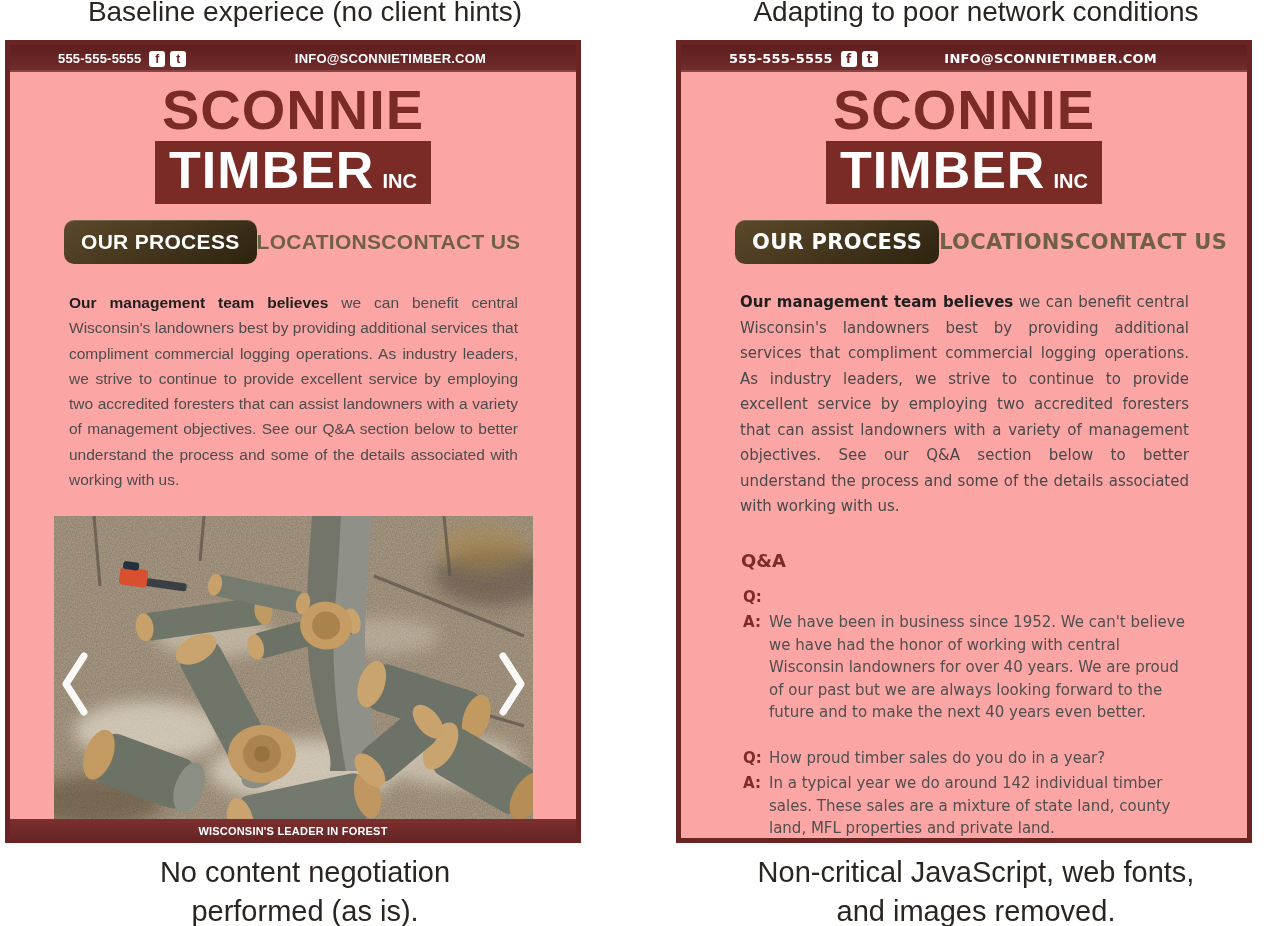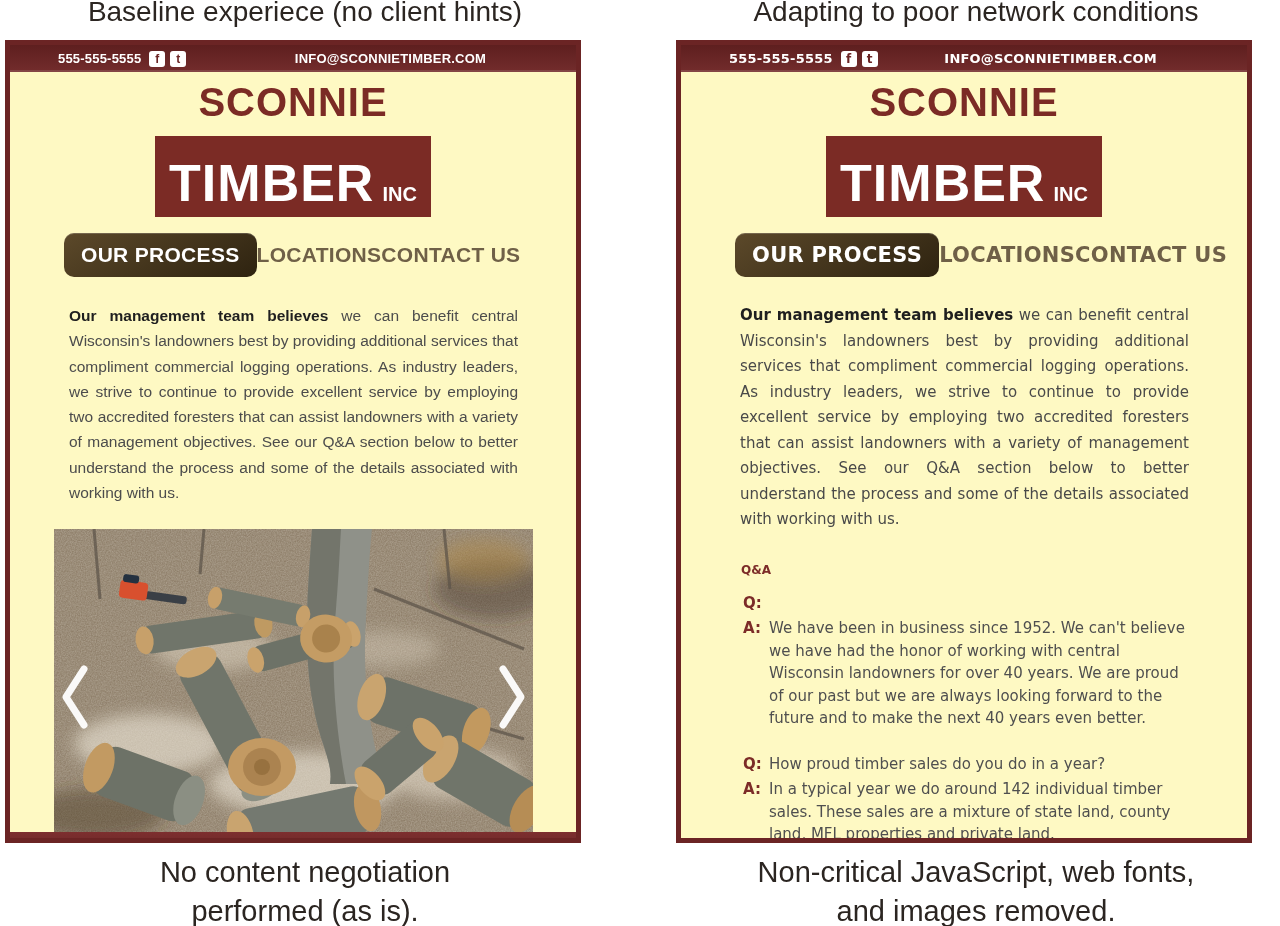--- a/index.html
+++ b/index.html
@@ -7,53 +7,53 @@
 
   .caption-top{position:absolute;top:-4px;height:38px;text-align:center;font-size:28px;color:#2b2521;}
   .caption-top.left{left:5px;width:600px;}
   .caption-top.right{left:676px;width:600px;}
 
   .caption-bottom{position:absolute;top:853px;text-align:center;font-size:29px;line-height:39px;color:#2b2521;white-space:pre-line;}
   .caption-bottom.left{left:5px;width:600px;}
   .caption-bottom.right{left:676px;width:600px;}
 
   .panel{position:absolute;top:40px;width:576px;height:803px;box-sizing:border-box;
-         border:5px solid #6b2424;background:#fef9c3;display:flex;flex-direction:column;overflow:hidden;}
+         border:5px solid #6b2424;background:#fca5a5;display:flex;flex-direction:column;overflow:hidden;}
   .panel.left{left:5px;font-family:"Liberation Sans",sans-serif;}
   .panel.right{left:676px;font-family:"DejaVu Sans",sans-serif;}
 
   .topbar{flex:0 0 27px;background:linear-gradient(#5e1f1f,#732c2c);box-shadow:inset 0 -2px 0 rgba(255,255,255,.12);
           display:flex;align-items:center;padding:0 0 0 48px;color:#fff;font-weight:bold;font-size:13px;}
   .topbar .phone{letter-spacing:.2px;}
   .social{display:flex;gap:5px;margin-left:8px;}
   .soc{width:16px;height:16px;background:#fff;color:#6b2424;border-radius:3px;display:flex;align-items:center;justify-content:center;
        font-size:12px;font-weight:bold;line-height:1;cursor:pointer;}
   .topbar .email{margin-left:auto;margin-right:90px;letter-spacing:.2px;}
 
   .logo{ text-align:center;margin-top:10px;line-height:1;cursor:pointer;}
-  .logo .l1{color:#7b2b25;font-size:40px;font-weight:800;letter-spacing:1px;}
-  .logo .l2box{display:inline-block;background:#7b2b25;color:#fff;margin-top:14px;padding:21px 14px 8px;}
+  .logo .l1{color:#7b2b25;font-size:56px;font-weight:800;letter-spacing:1px;}
+  .logo .l2box{display:inline-block;background:#7b2b25;color:#fff;margin-top:3px;padding:3px 14px 8px;}
   .logo .l2{font-size:52px;font-weight:800;letter-spacing:1px;}
   .logo .inc{font-size:20px;font-weight:800;margin-left:8px;}
 
   .nav{margin:16px 0 0 54px;display:flex;align-items:center;}
   .tab{font-size:21px;font-weight:800;letter-spacing:.3px;cursor:pointer;}
   .tab.active{background:linear-gradient(150deg,#5c492a,#2e2310);color:#fff;padding:10px 17px;border-radius:10px;
               box-shadow:inset 0 1px 0 rgba(255,255,255,.18);}
   .tab.plain{color:#6f6047;}
 
   .para{margin:26px 58px 0 59px;text-align:justify;font-size:15.5px;line-height:25.3px;color:#4c4c4c;}
   .panel.right .para{font-size:15px;line-height:25.5px;color:#494949;}
   .para b{color:#1f1f1f;}
 
   .photo-wrap{margin:24px auto 0;width:479px;height:303px;position:relative;flex:0 0 auto;}
   .photo-wrap svg{display:block;}
   .chev{cursor:pointer;}
 
-  .qa-h{margin:30px 60px 0;color:#7c2c28;font-size:12px;font-weight:800;}
+  .qa-h{margin:30px 60px 0;color:#7c2c28;font-size:18px;font-weight:800;}
   .qa-item{margin:15px 56px 0 62px;}
   .qa-item + .qa-item{margin-top:23px;}
   .qline{display:flex;font-size:15px;line-height:22.5px;color:#4f4f4f;}
   .qline.answer{margin-top:3px;}
   .qpre{flex:0 0 26px;color:#7c2c28;font-weight:700;}
 
   .botbar{margin-top:auto;flex:0 0 auto;background:linear-gradient(#7d2f2f,#531d1d);color:#fff;text-align:center;
           padding:5px 0 7px;font-size:11px;font-weight:700;line-height:14px;letter-spacing:.2px;}
   .botbar div{white-space:nowrap;}
 </style>

